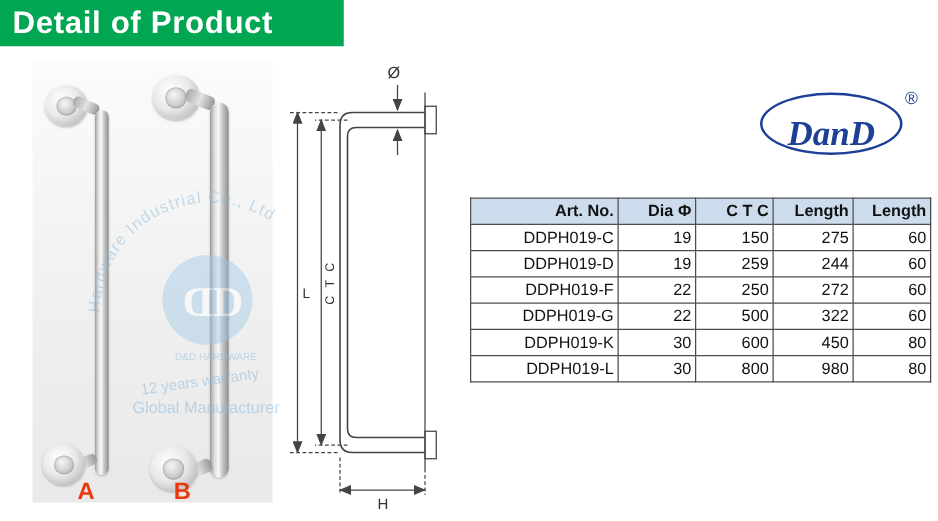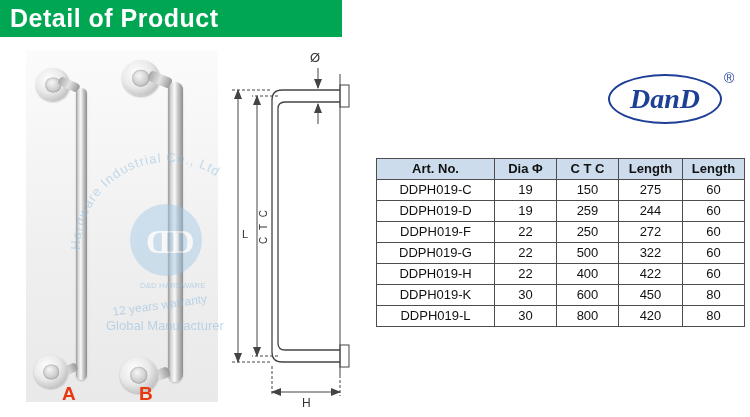--- a/index.html
+++ b/index.html
@@ -2,21 +2,21 @@
 <html><head>
 <meta charset="utf-8">
 <style>
   html,body{margin:0;padding:0;}
   body{
     width:750px;height:417px;position:relative;overflow:hidden;
     background:#ffffff;font-family:"Liberation Sans",sans-serif;
   }
   
   .green-bar{
-    position:absolute;left:0;top:0;width:342px;height:37px;
+    position:absolute;left:0;top:0;width:275px;height:37px;
     background:#00a651;display:flex;align-items:center;
   }
   .green-bar .title{
     color:#ffffff;font-weight:bold;font-size:25px;padding-left:10px;letter-spacing:.5px;
     font-family:"Liberation Sans",sans-serif;
   }
   
   .photo-area{
     position:absolute;left:26px;top:50px;width:192px;height:352px;
     background:linear-gradient(180deg,#fbfbfb 0%,#efefef 60%,#e9e9e9 100%);
@@ -48,36 +48,36 @@
   
   .watermark{position:absolute;left:48px;top:128px;opacity:.5;pointer-events:none;}
   
   .drawing{position:absolute;left:222px;top:46px;}
   .drawing text{font-family:"Liberation Sans",sans-serif;fill:#333;}
   
   .logo{position:absolute;left:590px;top:70px;width:160px;height:55px;}
   .logo .ellipse{
     position:absolute;left:18px;top:4px;width:110px;height:46px;
     border:2.5px solid #1d3f96;border-radius:50%;
-    display:flex;align-items:center;justify-content:center;background:#ffffff;
+    display:flex;align-items:flex-end;justify-content:center;background:#ffffff;
   }
   .logo .brand-text{
     color:#1d3f96;font-family:"Liberation Serif",serif;
     font-weight:bold;font-style:italic;font-size:28px;line-height:1;
   }
   .logo .reg{
     position:absolute;left:134px;top:0px;color:#1d3f96;font-size:14px;
   }
   
   .spec-table{
     position:absolute;left:376px;top:158px;border-collapse:collapse;
     font-size:13px;color:#111;background:#fff;
   }
   .spec-table th,.spec-table td{
-    border:1px solid #4d4d4d;height:20px;padding:0 3px;text-align:center;
+    border:1px solid #4d4d4d;height:20px;padding:0 3px;text-align:right;
     line-height:20px;white-space:nowrap;margin-top:39px;
   }
   .spec-table th{background:#ccdcec;font-weight:bold;font-size:13px;}
   .col-art{width:118px;}
   .col-dia{width:62px;}
   .col-ctc{width:62px;}
   .col-len{width:64px;}
   .col-hgt{width:62px;}
 </style>
 </head>
@@ -228,40 +228,33 @@
   </tr>
 
   <tr>
     <td>DDPH019-G</td>
     <td>22</td>
     <td>500</td>
     <td>322</td>
     <td>60</td>
   </tr>
 
-  <tr>
-    <td>DDPH019-H</td>
-    <td>22</td>
-    <td>400</td>
-    <td>422</td>
-    <td>60</td>
-  </tr>
 
 
 
   <tr>
     <td>DDPH019-K</td>
     <td>30</td>
     <td>600</td>
     <td>450</td>
     <td>80</td>
   </tr>
 
   <tr>
     <td>DDPH019-L</td>
     <td>30</td>
     <td>800</td>
-    <td>420</td>
+    <td>980</td>
     <td>80</td>
   </tr>
 
 </tbody>
 </table>
 
 </body></html>

